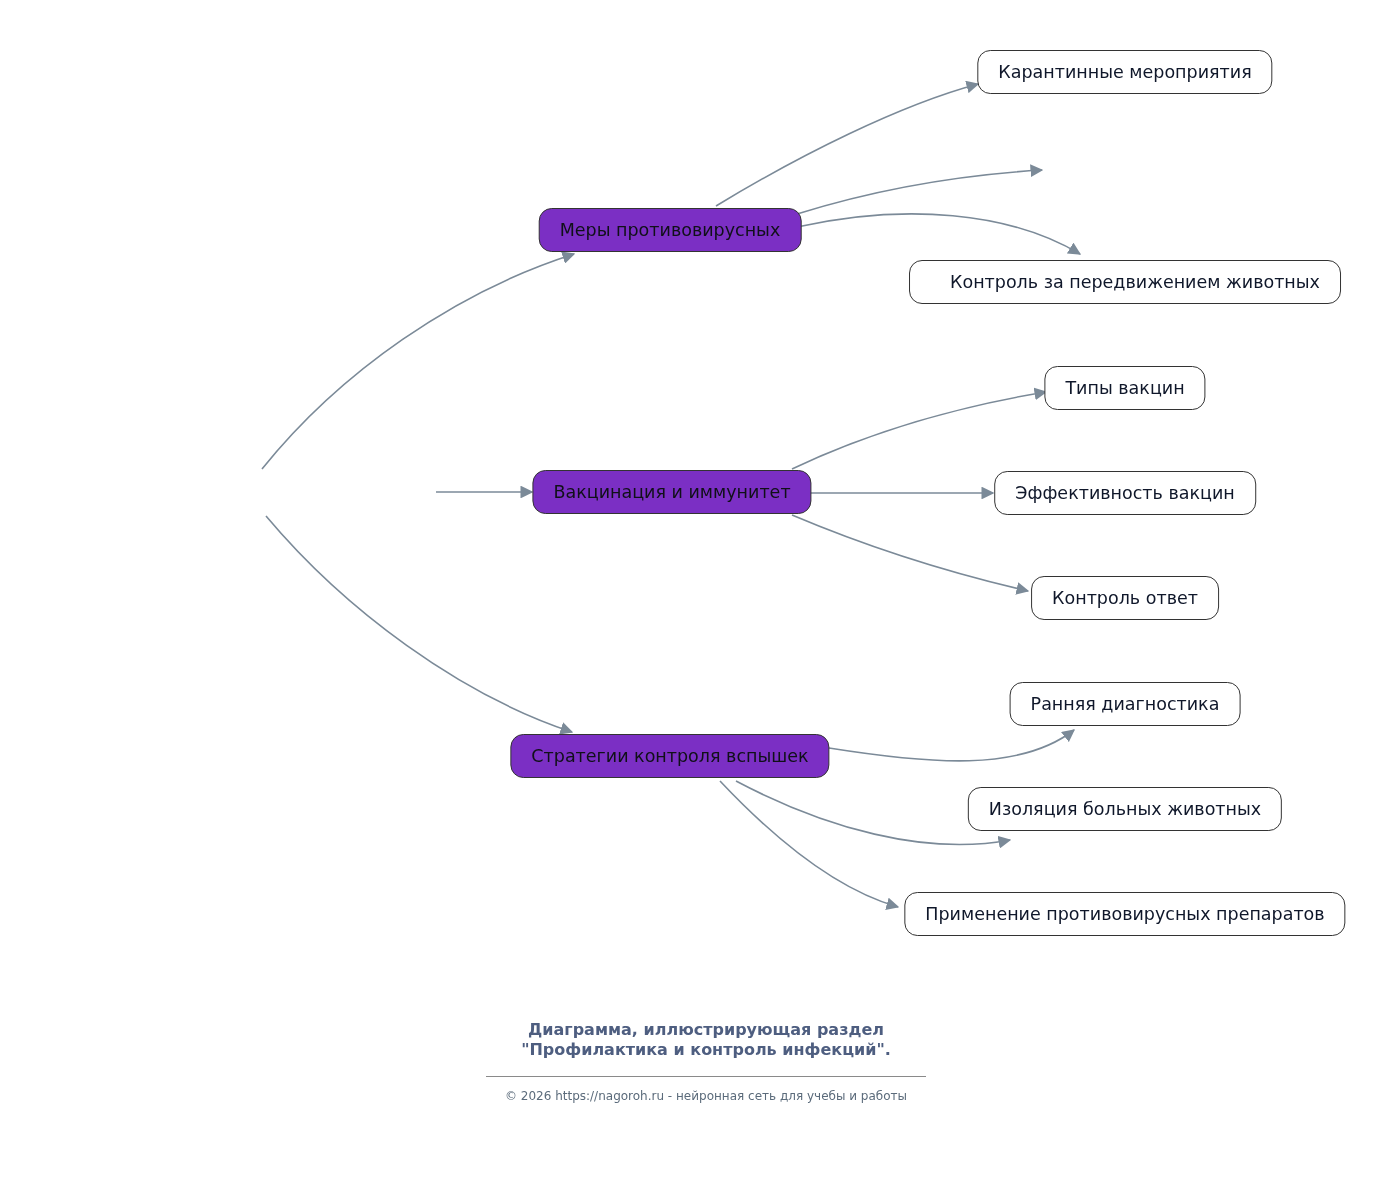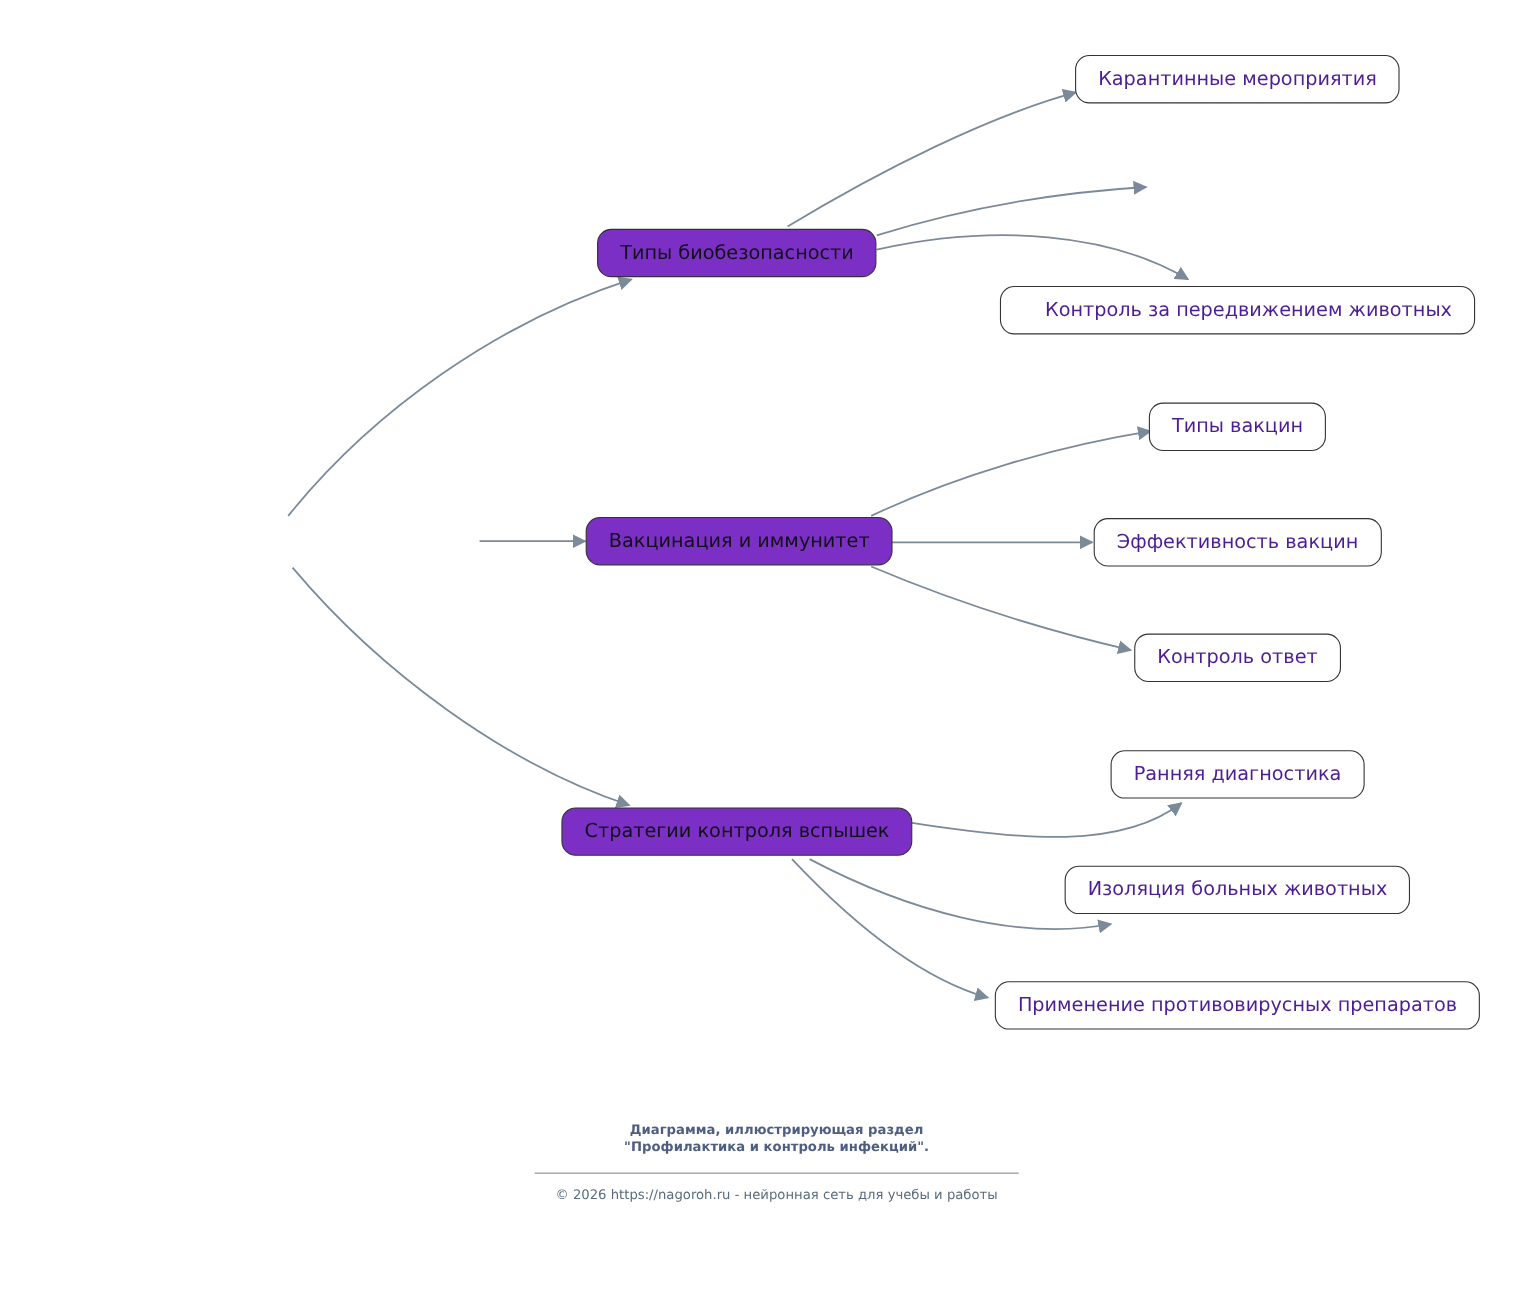--- a/index.html
+++ b/index.html
@@ -12,37 +12,37 @@
   }
   svg.edges{position:absolute;left:0;top:0;width:1395px;height:1195px;}
   .node{
     position:absolute;
     transform:translate(-50%,-50%);
     white-space:nowrap;
     border:1.5px solid #333333;
     border-radius:13px;
     padding:11px 20px;
     font-size:17.5px;
-    color:#4c1d95;
+    color:#0f172a;
     box-sizing:border-box;
     text-align:center;
   }
   .node.root{background:#76a82d;}
   .node.branch{background:#7b2fc4;color:#101018;}
   .node.leaf{background:#ffffff;}
   .footer{
     position:absolute;
     left:706px;top:1020px;
     transform:translateX(-50%);
     text-align:center;
     width:700px;
   }
   .footer .caption{
     font-weight:bold;
-    font-size:12px;
+    font-size:16px;
     color:#4e5e80;
     line-height:1.25;
   }
   .footer .rule{
     width:440px;
     border-top:1px solid #8a8a8a;
     margin:16px auto 0 auto;
     height:0;
   }
   .footer .copyright{
@@ -75,21 +75,21 @@
       <path d="M 808 493 C 870 493, 930 493, 993 493" marker-end="url(#arrow)"></path>
       <path d="M 792 515 C 870 548, 950 573, 1028 591" marker-end="url(#arrow)"></path>
 
       <path d="M 829 748 C 930 764, 1020 772, 1074 730" marker-end="url(#arrow)"></path>
       <path d="M 736 781 C 825 828, 925 856, 1010 840" marker-end="url(#arrow)"></path>
       <path d="M 720 781 C 785 850, 845 892, 898 907" marker-end="url(#arrow)"></path>
     </g>
   </svg>
 
 
-  <div class="node branch" style="left:670px;top:230px;">Типы биобезопасности</div>
+  <div class="node branch" style="left:670px;top:230px;">Меры противовирусных</div>
   <div class="node branch" style="left:672px;top:492px;">Вакцинация и иммунитет</div>
   <div class="node branch" style="left:670px;top:756px;">Стратегии контроля вспышек</div>
 
   <div class="node leaf" style="left:1125px;top:72px;">Карантинные мероприятия</div>
   <div class="node leaf" style="left:1125px;top:282px;padding-left:40px;">Контроль за передвижением животных</div>
 
   <div class="node leaf" style="left:1125px;top:388px;">Типы вакцин</div>
   <div class="node leaf" style="left:1125px;top:493px;">Эффективность вакцин</div>
   <div class="node leaf" style="left:1125px;top:598px;">Контроль ответ</div>
 

